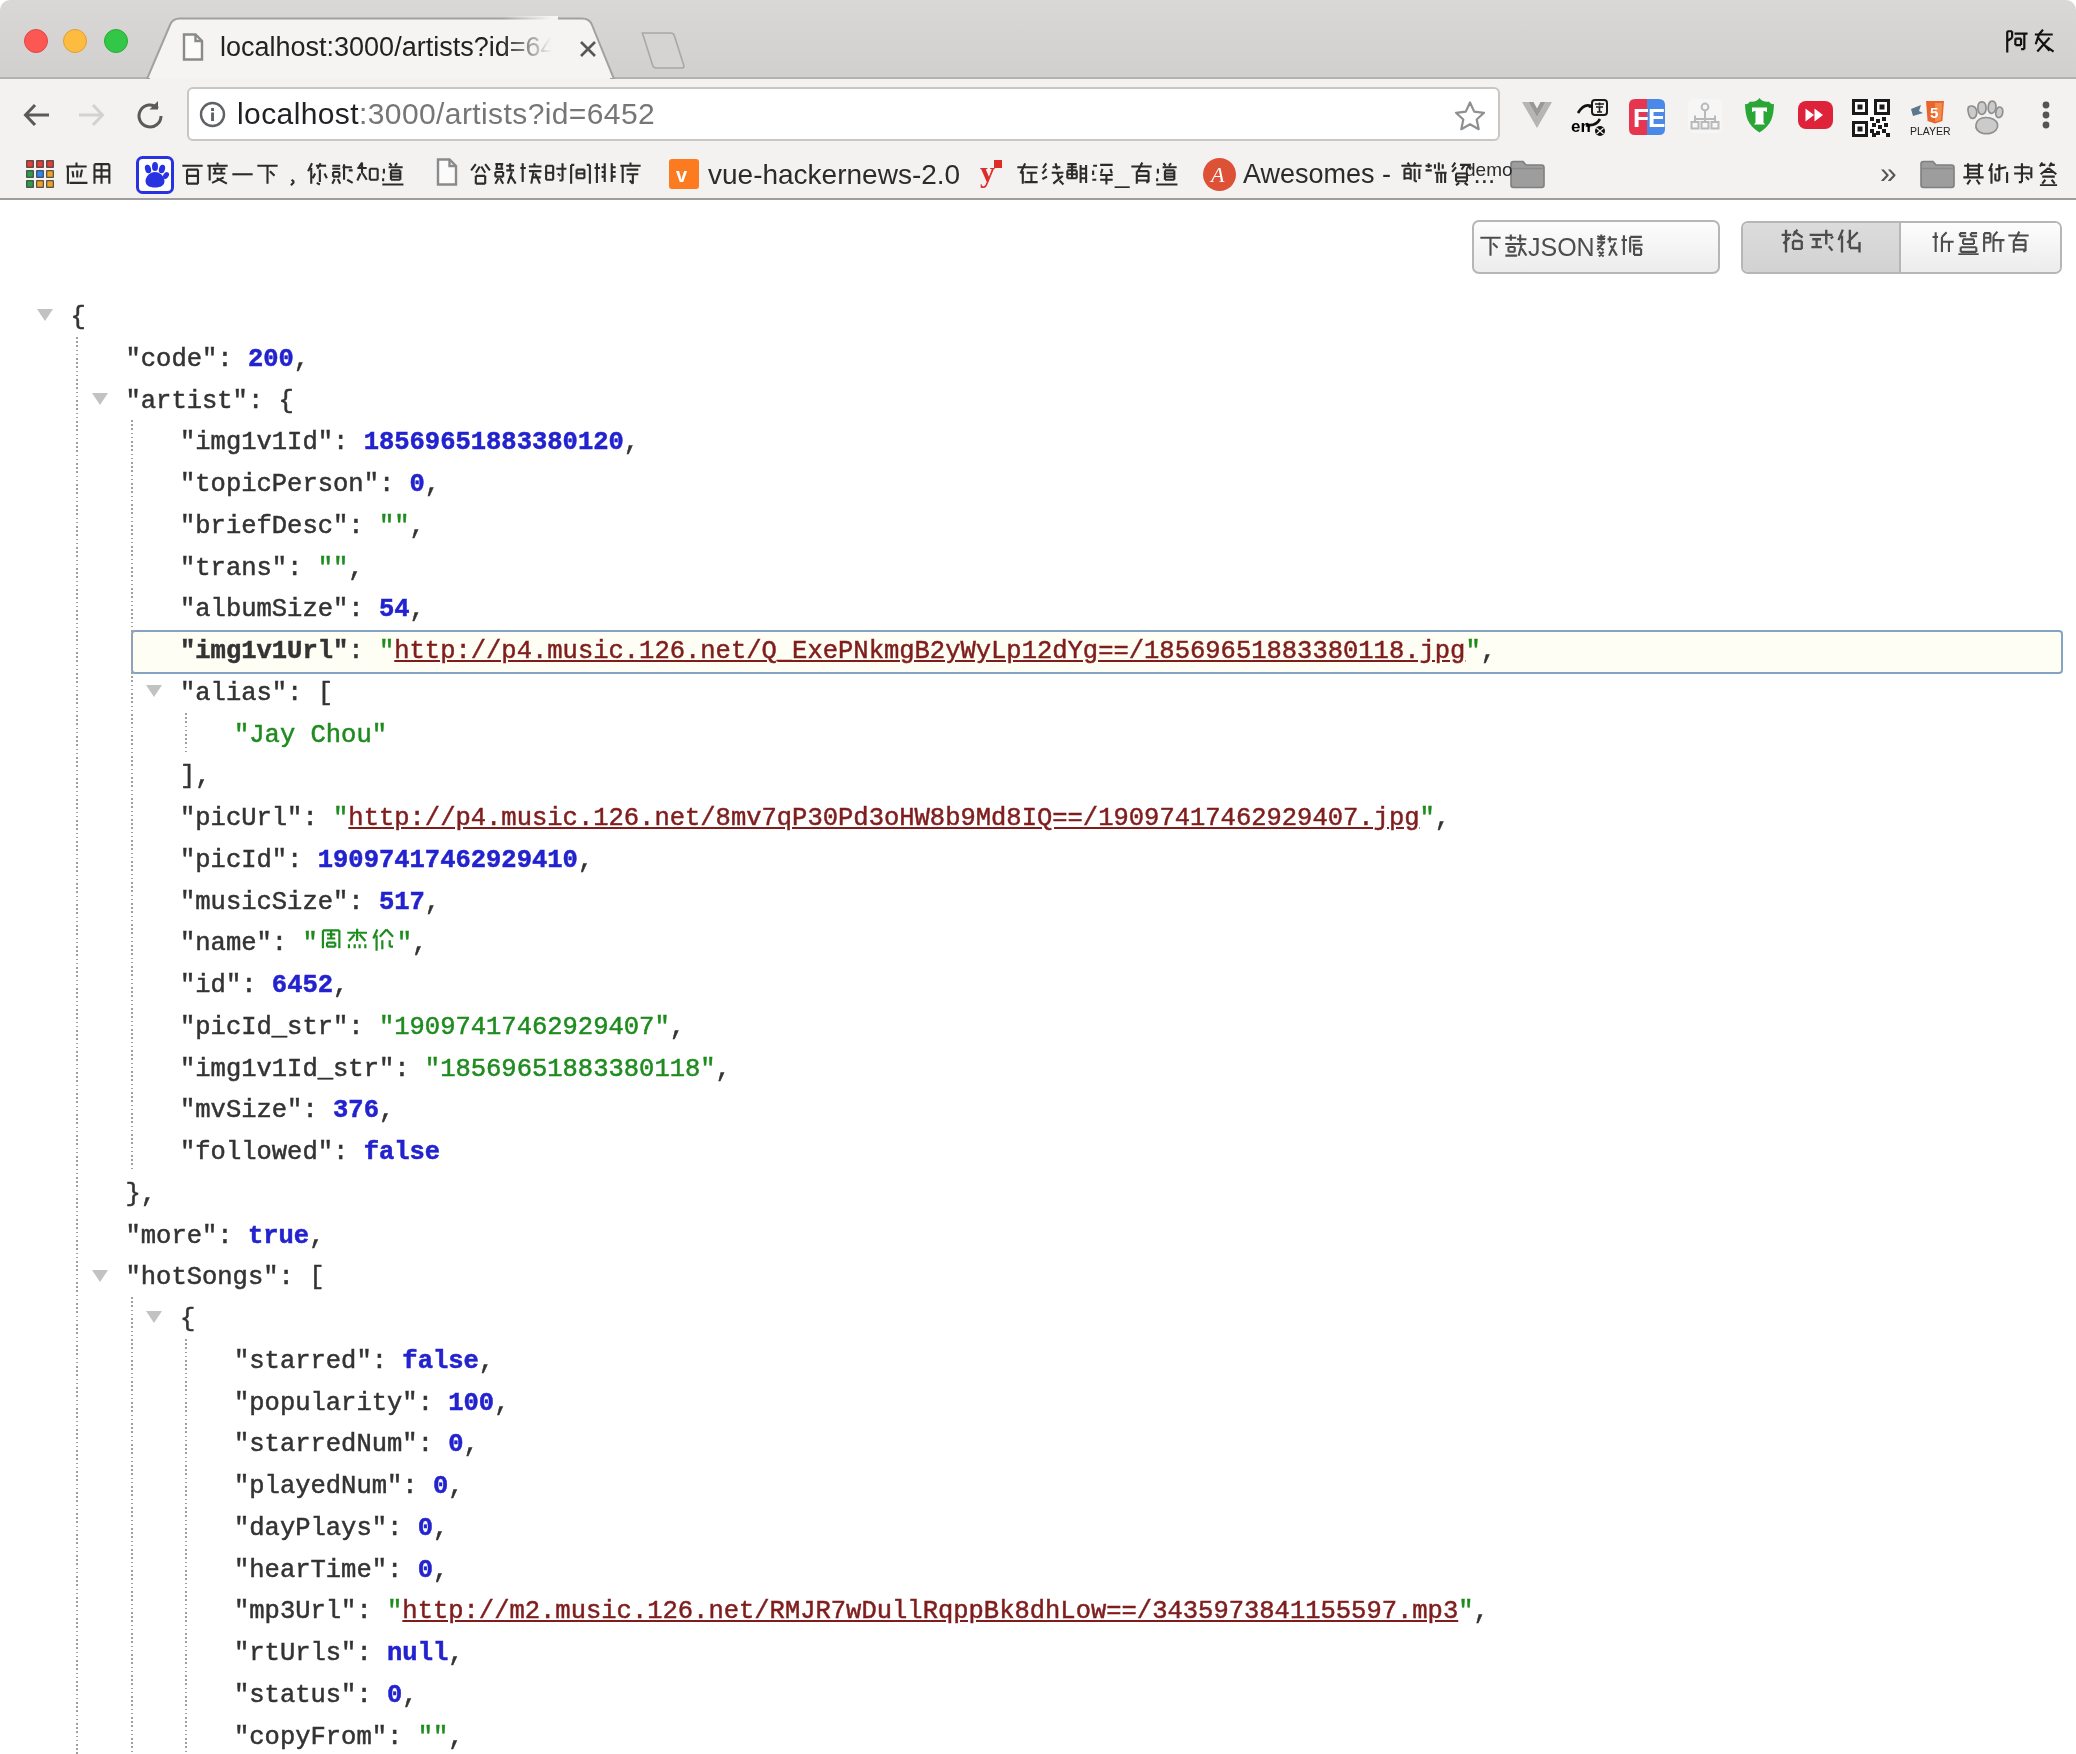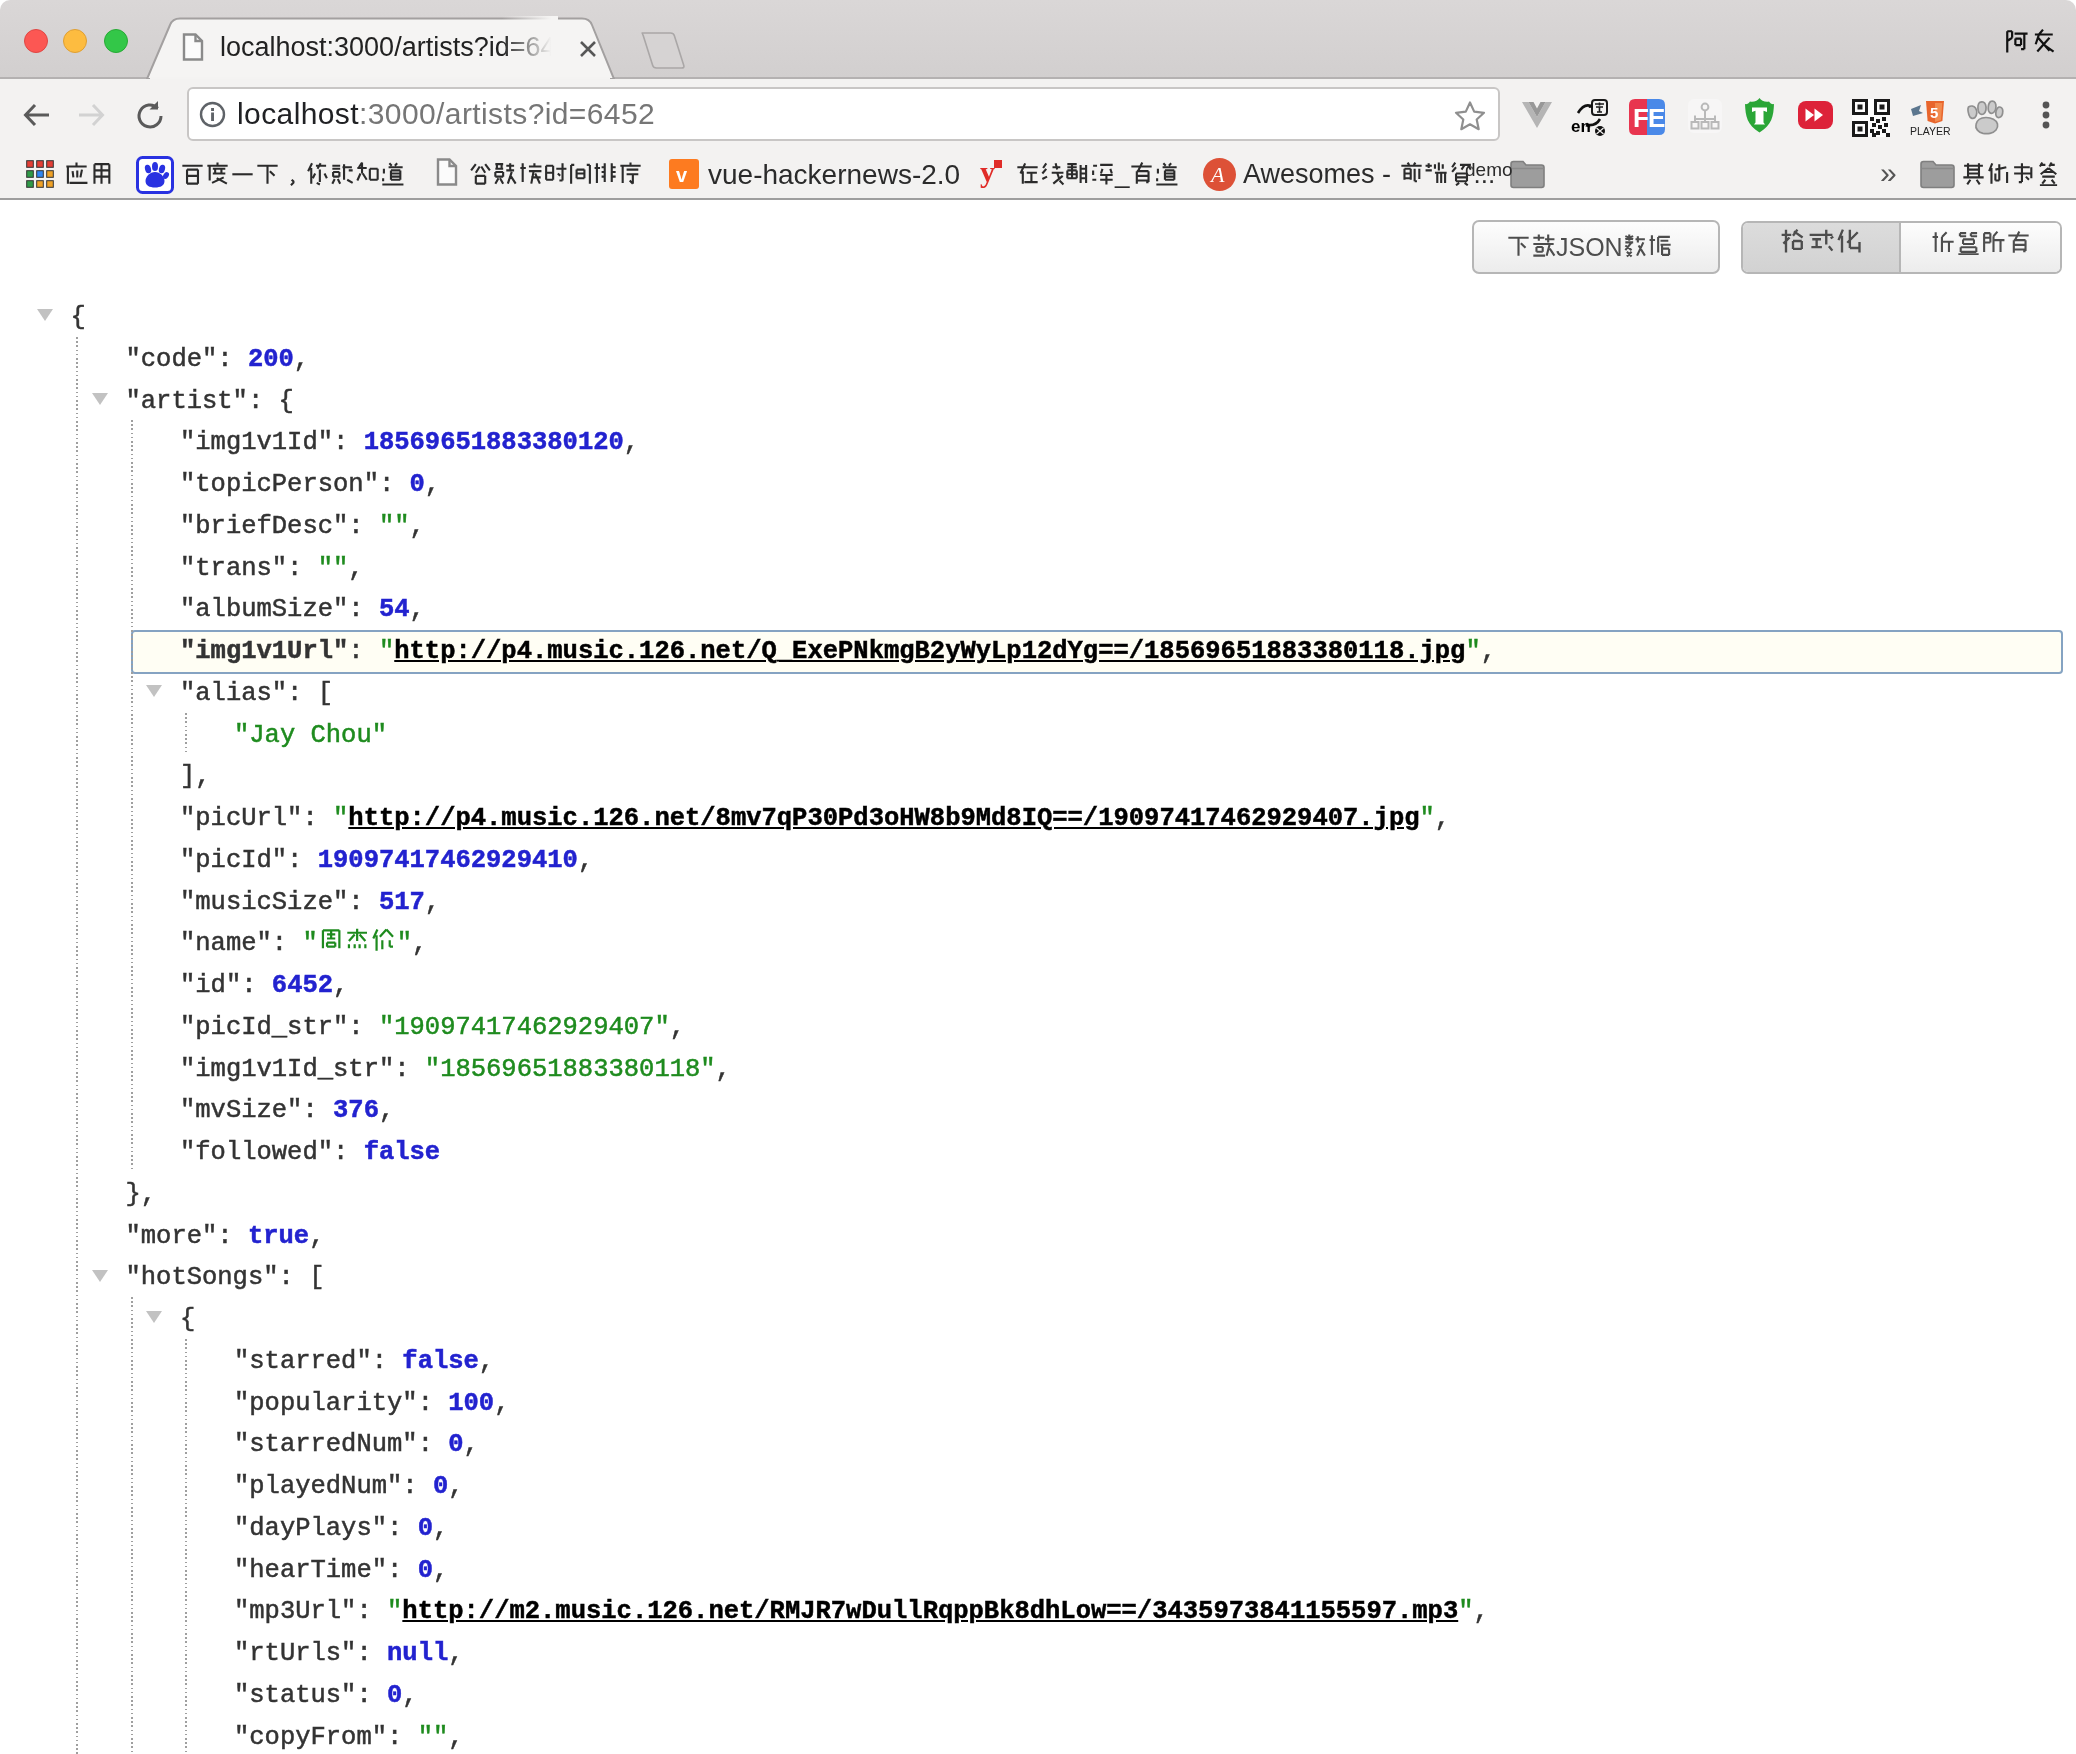--- a/index.html
+++ b/index.html
@@ -13,21 +13,21 @@
 #bookbar{left:0;top:148px;width:2076px;height:50px;background:#f3f2f1;border-bottom:2.5px solid #9e9e9e;box-sizing:content-box;}
 .tl{border-radius:50%;width:24px;height:24px;top:29px;}
 #urlbar{left:187px;top:87px;width:1313px;height:54px;background:#fff;border:2px solid #c8c6c5;border-radius:6px;box-sizing:border-box;}
 .bktext{font-size:26px;color:#2b2b2b;top:159px;white-space:nowrap;}
 .ext{top:99px;}
 
 .jrow{position:absolute;height:42px;line-height:42px;font-family:"Liberation Mono",monospace;
  font-size:25.5px;color:#333;white-space:pre;-webkit-text-stroke:0.5px currentColor;}
 .n{color:#2222cf;font-weight:bold;}
 .s{color:#1e8b1e;}
-.lk{color:#000000;font-weight:bold;text-decoration:underline;}
+.lk{color:#7f1d1d;font-weight:normal;text-decoration:underline;}
 .guide{position:absolute;width:2px;background:repeating-linear-gradient(180deg,#9f9f9f 0 1.6px,transparent 1.6px 4.2px);}
 .tri{position:absolute;width:0;height:0;border-left:8px solid transparent;border-right:8px solid transparent;border-top:12px solid #c2c2c2;}
 </style></head><body>
 
 <svg width="0" height="0" style="position:absolute">
     <symbol id="u963f" viewBox="0 0 32 32">
       <path d="M4 4L4 30 M4 4L10 4 M10 4L10 12 M10 12L4 16 M13 7L29 7 M25 7L25 26 M21 26L25 26 M14 13L21 13 M14 13L14 21 M21 13L21 21 M14 21L21 21" stroke="currentColor" stroke-width="2.7" fill="none"></path>
     </symbol>
     <symbol id="u53d1" viewBox="0 0 32 32">
       <path d="M6 8L28 8 M16 2L11 8 M11 8L7 20 M10 12L24 28 M24 12L9 29 M19 22L29 29" stroke="currentColor" stroke-width="2.7" fill="none"></path>
@@ -397,21 +397,21 @@
   </svg>
 <div class="abs bktext" style="left:1961px"><svg class="cg " style="width:25px;height:25px" aria-hidden="true">
       <use href="#u5176"></use>
     </svg><svg class="cg " style="width:25px;height:25px" aria-hidden="true">
       <use href="#u4ed6"></use>
     </svg><svg class="cg " style="width:25px;height:25px" aria-hidden="true">
       <use href="#u4e66"></use>
     </svg><svg class="cg " style="width:25px;height:25px" aria-hidden="true">
       <use href="#u7b7e"></use>
     </svg></div>
-<div class="abs" style="left:1472px;top:220px;width:248px;height:54px;border:2px solid #b6b6b6;border-radius:7px;background:linear-gradient(#fdfdfd,#ececec);box-sizing:border-box;text-align:left;padding-left:32px;line-height:50px;color:#4d4d4d;white-space:nowrap"><svg class="cg " style="width:25px;height:25px" aria-hidden="true">
+<div class="abs" style="left:1472px;top:220px;width:248px;height:54px;border:2px solid #b6b6b6;border-radius:7px;background:linear-gradient(#fdfdfd,#ececec);box-sizing:border-box;text-align:left;padding-left:4px;line-height:50px;color:#4d4d4d;white-space:nowrap"><svg class="cg " style="width:25px;height:25px" aria-hidden="true">
       <use href="#u4e0b"></use>
     </svg><svg class="cg " style="width:25px;height:25px" aria-hidden="true">
       <use href="#u8f7d"></use>
     </svg><span style="font-size:25px">JSON</span><svg class="cg " style="width:25px;height:25px" aria-hidden="true">
       <use href="#u6570"></use>
     </svg><svg class="cg " style="width:25px;height:25px" aria-hidden="true">
       <use href="#u636e"></use>
     </svg></div>
 <div class="abs" style="left:1741px;top:221px;width:321px;height:53px;border:2px solid #b6b6b6;border-radius:7px;overflow:hidden;box-sizing:border-box;display:flex">
 <div style="width:158px;background:linear-gradient(#dcdcdc,#d2d2d2);border-right:2px solid #b6b6b6;text-align:center;line-height:49px;color:#4d4d4d;box-sizing:border-box"><svg class="cg " style="width:28px;height:28px" aria-hidden="true">

